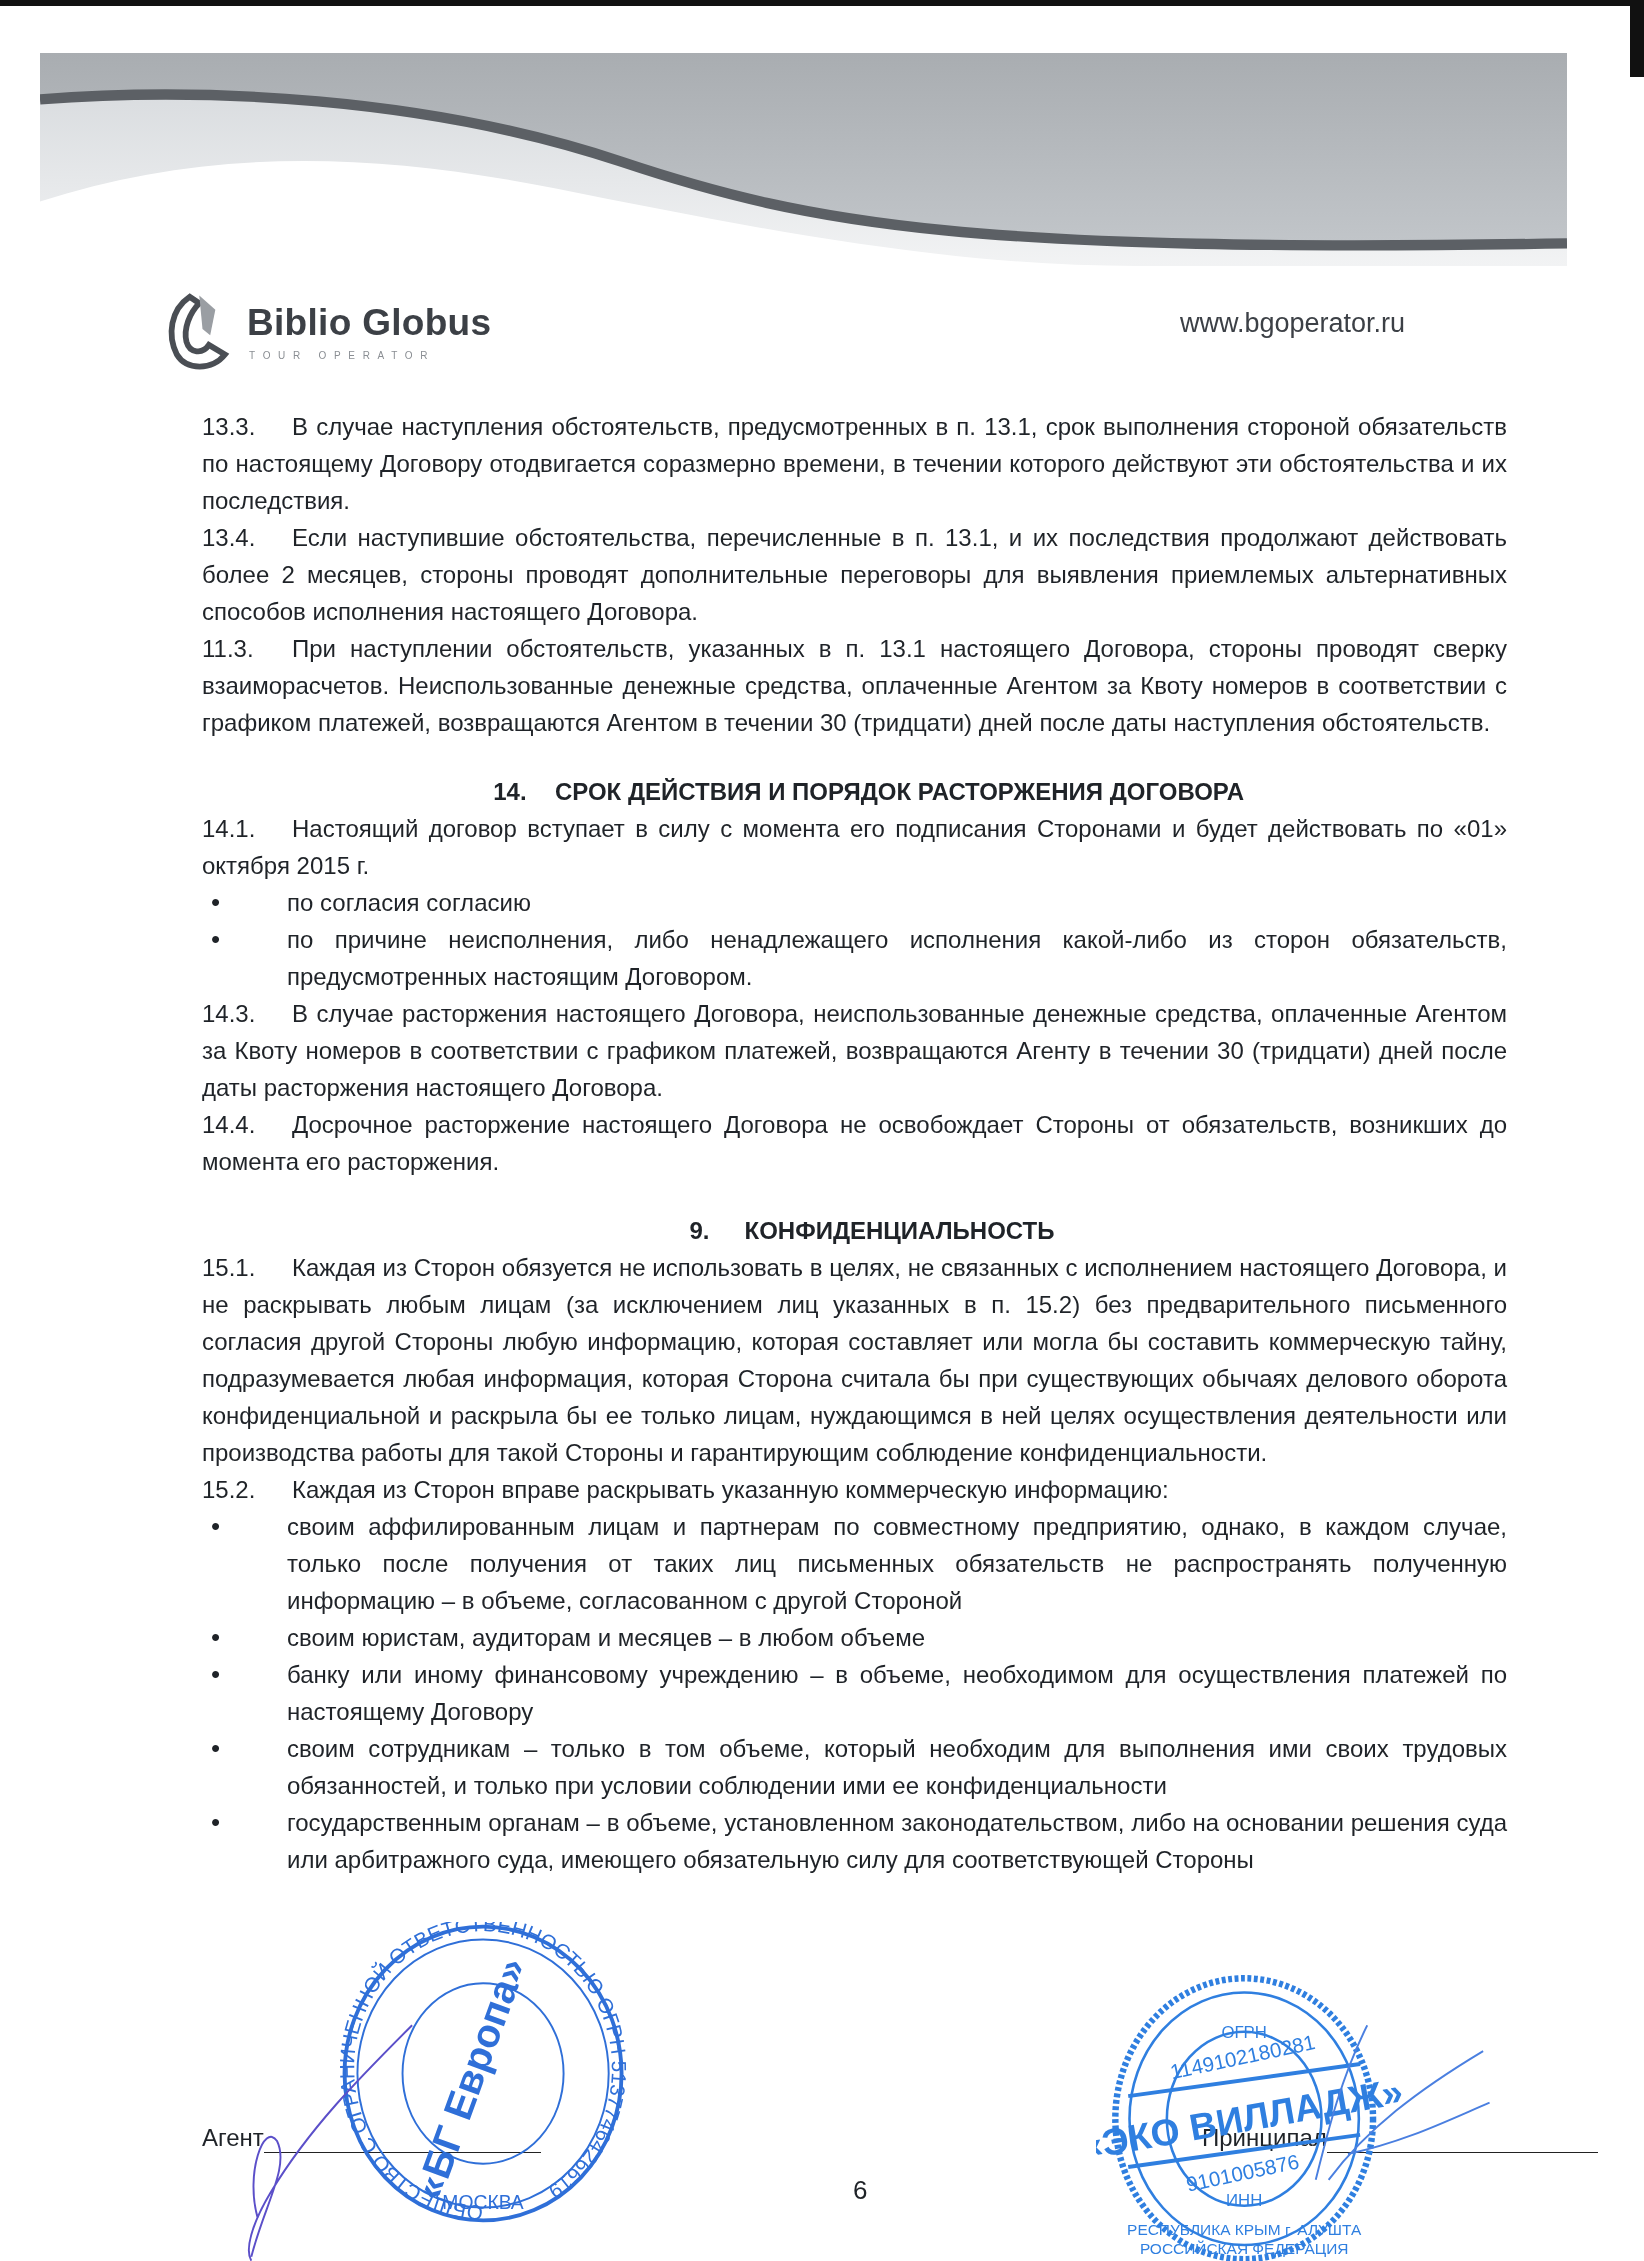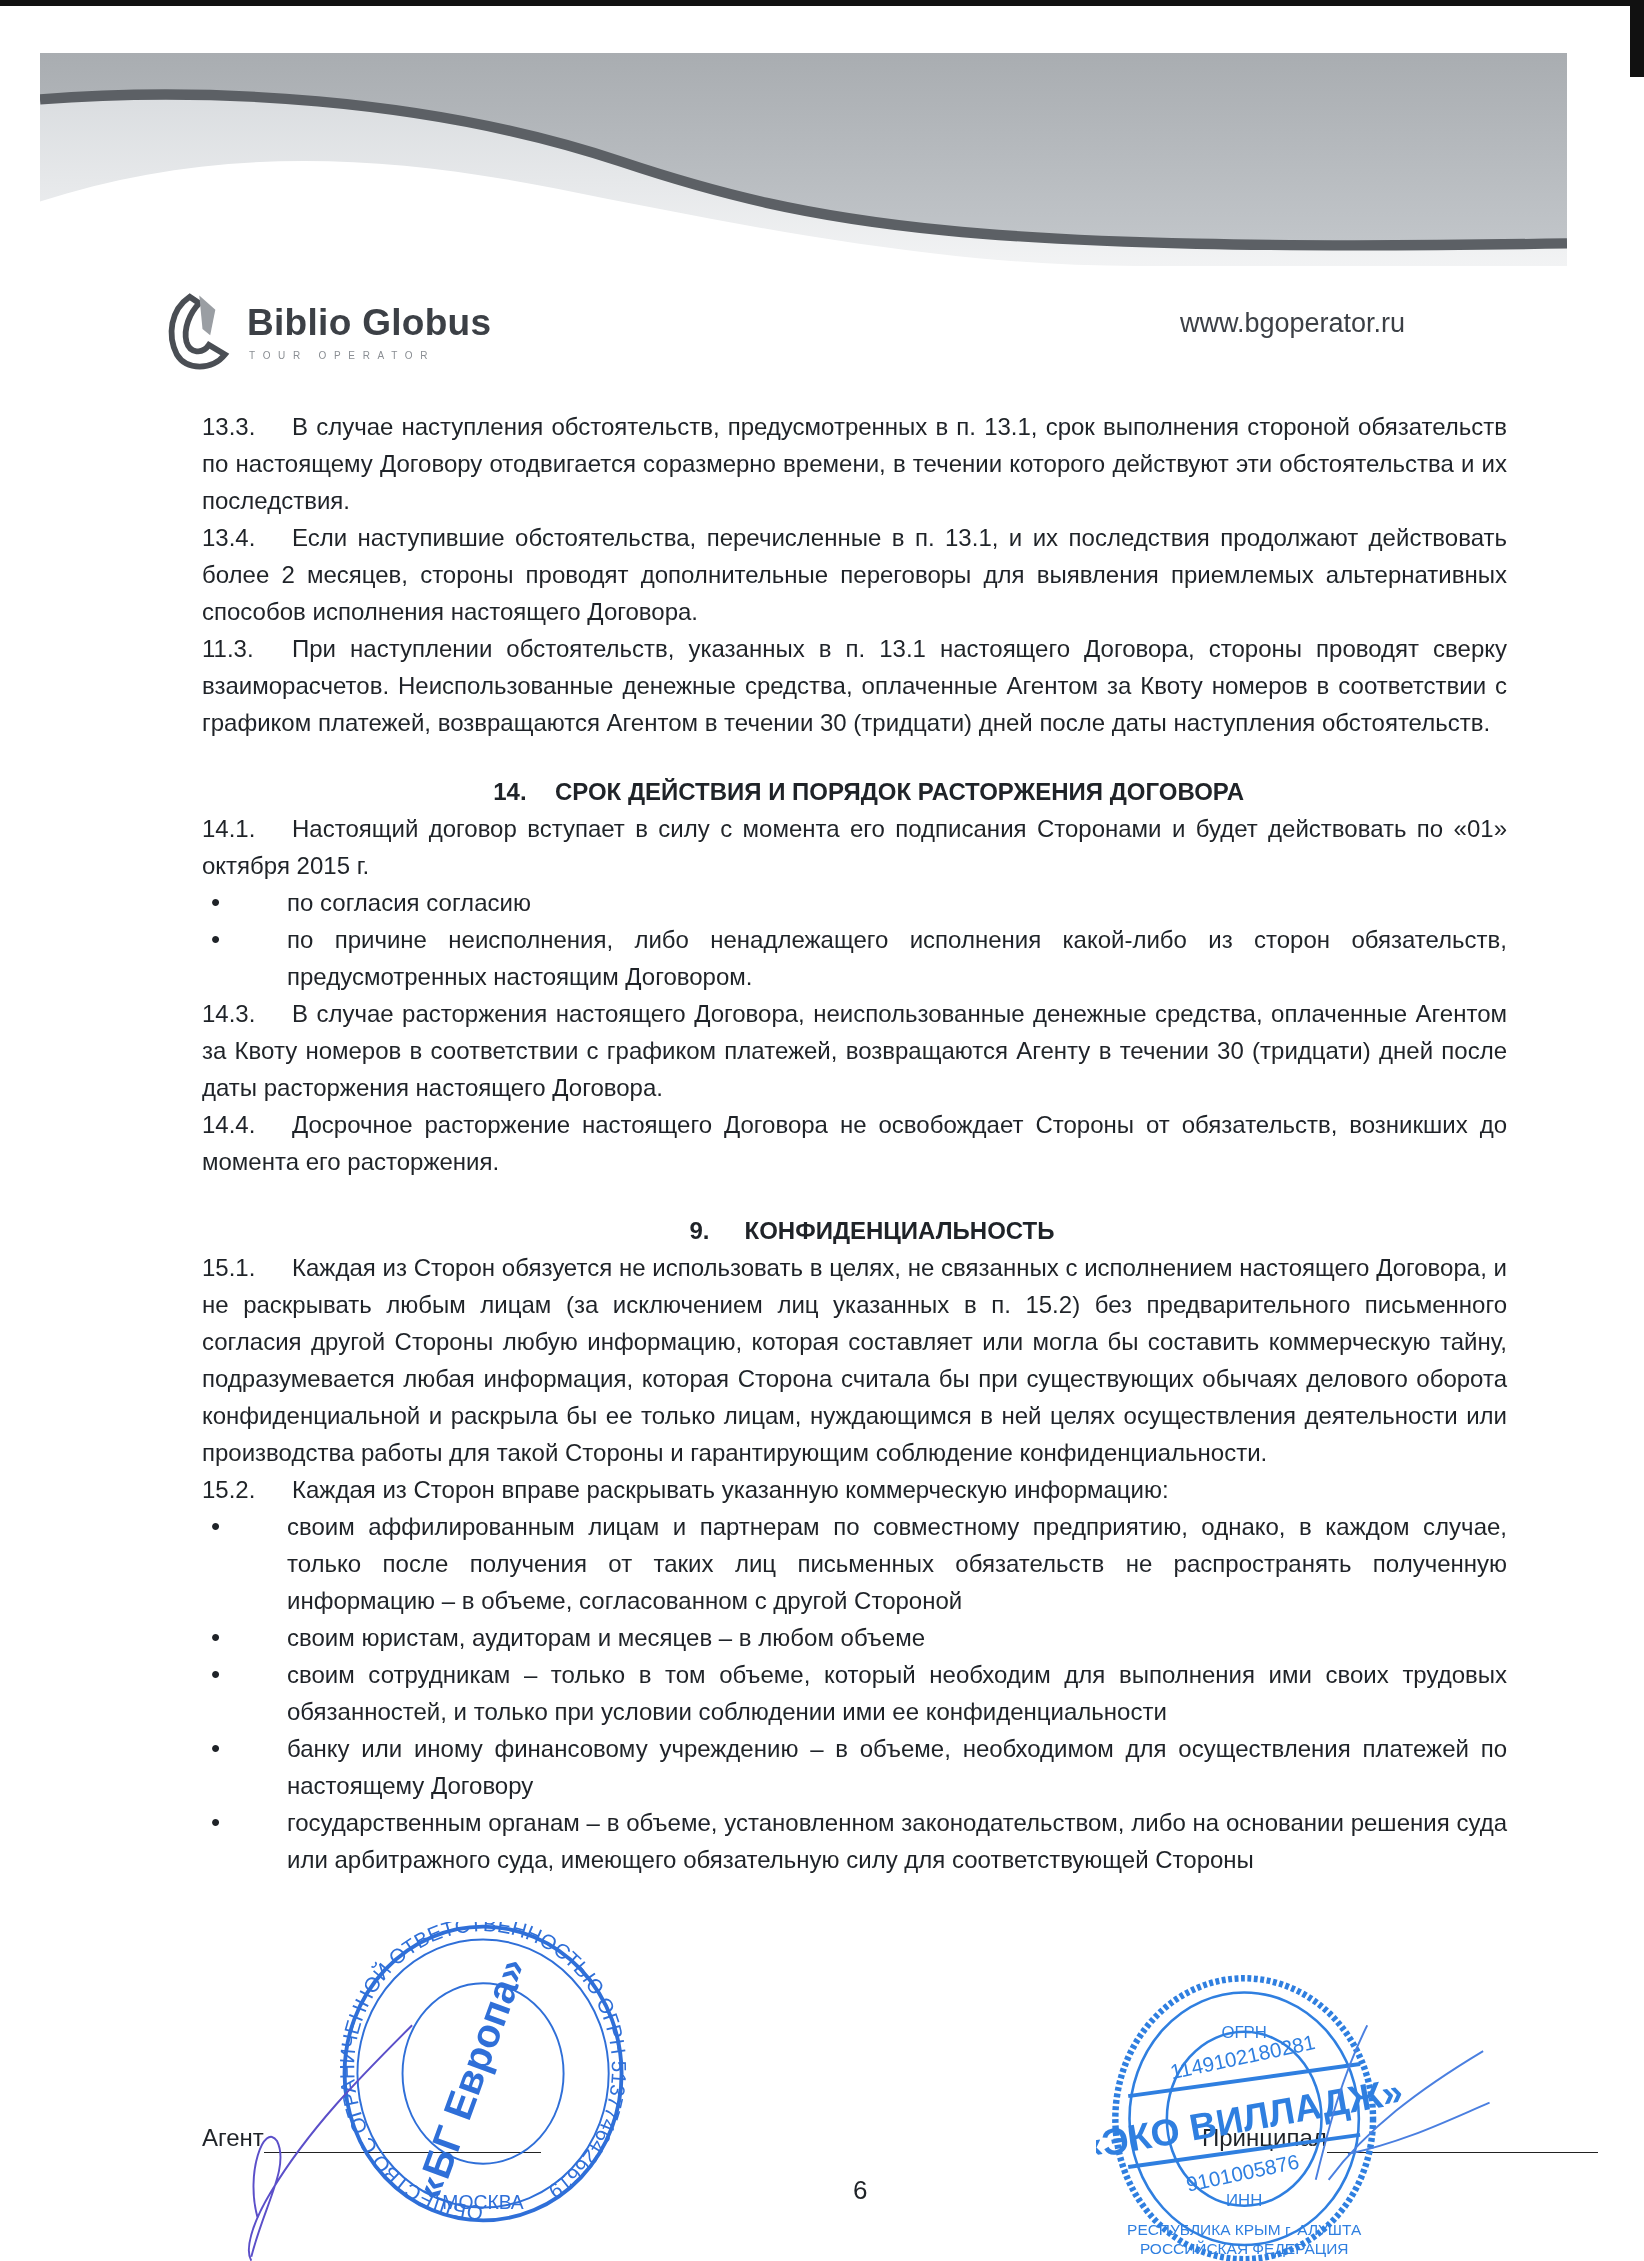--- a/index.html
+++ b/index.html
@@ -79,22 +79,22 @@
   </ul>
   <p class="para"><span class="num">14.3.</span><span>В случае расторжения настоящего Договора, неиспользованные денежные средства, оплаченные Агентом за Квоту номеров в соответствии с графиком платежей, возвращаются Агенту в течении 30 (тридцати) дней после даты расторжения настоящего Договора.</span></p>
   <p class="para"><span class="num">14.4.</span><span>Досрочное расторжение настоящего Договора не освобождает Стороны от обязательств, возникших до момента его расторжения.</span></p>
 
   <div class="heading"><span class="hnum">9.</span><span>КОНФИДЕНЦИАЛЬНОСТЬ</span></div>
   <p class="para"><span class="num">15.1.</span><span>Каждая из Сторон обязуется не использовать в целях, не связанных с исполнением настоящего Договора, и не раскрывать любым лицам (за исключением лиц указанных в п. 15.2) без предварительного письменного согласия другой Стороны любую информацию, которая составляет или могла бы составить коммерческую тайну, подразумевается любая информация, которая Сторона считала бы при существующих обычаях делового оборота конфиденциальной и раскрыла бы ее только лицам, нуждающимся в ней целях осуществления деятельности или производства работы для такой Стороны и гарантирующим соблюдение конфиденциальности.</span></p>
   <p class="para"><span class="num">15.2.</span><span>Каждая из Сторон вправе раскрывать указанную коммерческую информацию:</span></p>
   <ul class="bullets">
     <li>своим аффилированным лицам и партнерам по совместному предприятию, однако, в каждом случае, только после получения от таких лиц письменных обязательств не распространять полученную информацию – в объеме, согласованном с другой Стороной</li>
     <li>своим юристам, аудиторам и месяцев – в любом объеме</li>
+    <li>банку или иному финансовому учреждению – в объеме, необходимом для осуществления платежей по настоящему Договору</li>
     <li>своим сотрудникам – только в том объеме, который необходим для выполнения ими своих трудовых обязанностей, и только при условии соблюдении ими ее конфиденциальности</li>
-    <li>банку или иному финансовому учреждению – в объеме, необходимом для осуществления платежей по настоящему Договору</li>
     <li>государственным органам – в объеме, установленном законодательством, либо на основании решения суда или арбитражного суда, имеющего обязательную силу для соответствующей Стороны</li>
   </ul>
 </div>
 
 <div class="sig sig-agent">
   <span>Агент</span><span class="sig-line" style="width:277px;">&nbsp;</span>
 </div>
 <div class="sig sig-principal">
   <span>Принципал</span><span class="sig-line" style="width:271px;">&nbsp;</span>
 </div>

